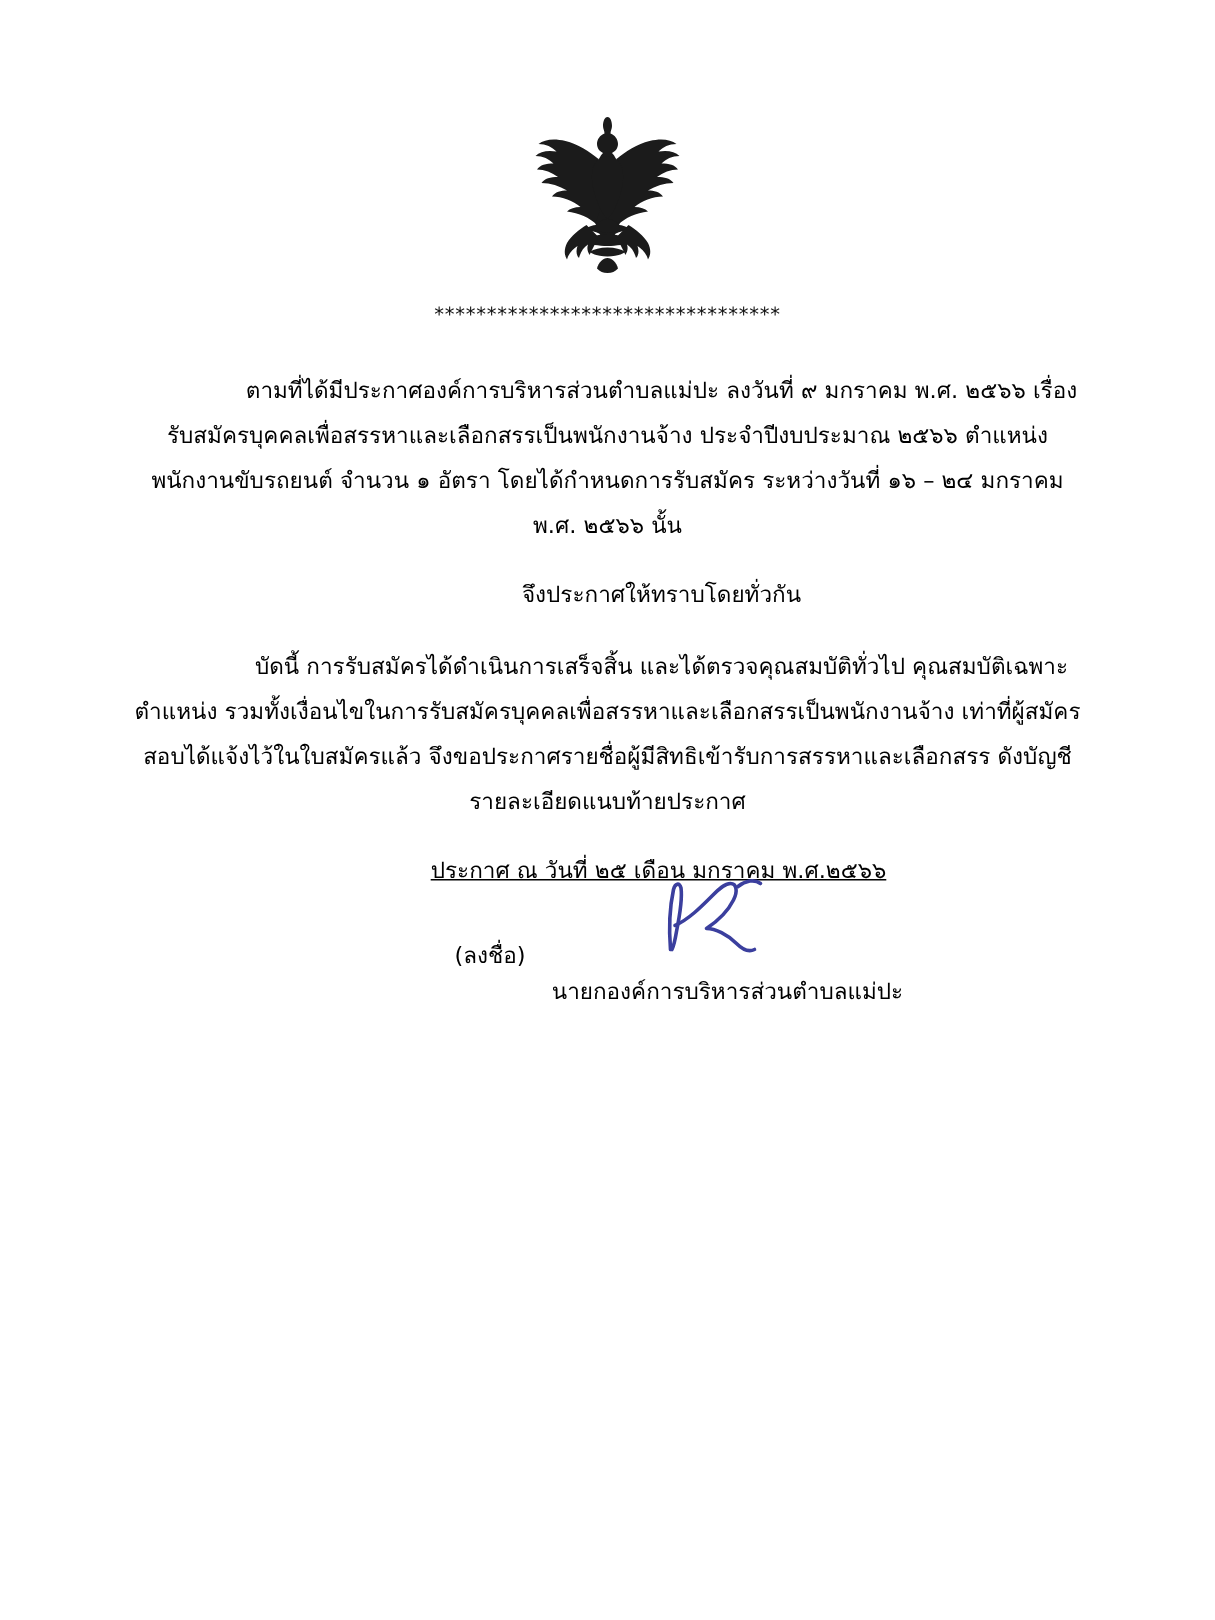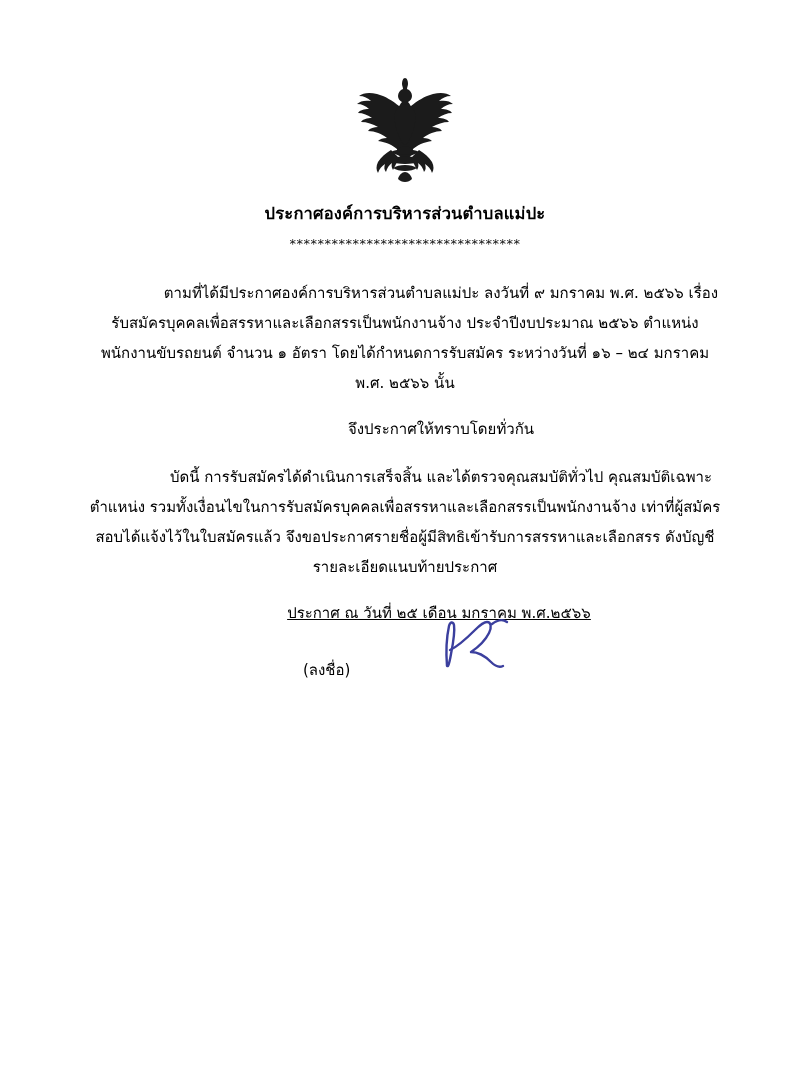--- a/index.html
+++ b/index.html
@@ -146,21 +146,20 @@
         <path d="M52 78 c-5 3 -10 7 -13 12 c-2 4 -2 8 0 11 c1 -4 4 -7 7 -9 c-1 3 -1 6 1 8 c1 -4 3 -7 6 -9 c-1 3 0 5 1 7 c2 -4 4 -8 6 -12 z"></path>
 
         <path d="M80 78 c5 3 10 7 13 12 c2 4 2 8 0 11 c-1 -4 -4 -7 -7 -9 c1 3 1 6 -1 8 c-1 -4 -3 -7 -6 -9 c1 3 0 5 -1 7 c-2 -4 -4 -8 -6 -12 z"></path>
 
         <path d="M66 100 c3 0 6 3 7 7 c-2 2 -4 3 -7 3 c-3 0 -5 -1 -7 -3 c1 -4 4 -7 7 -7 z"></path>
       </g>
     </svg>
   </div>
 
   <div class="heading-block">
-    <div class="heading-line-1">ประกาศองค์การบริหารส่วนตำบลแม่ปะ</div>
     <div class="stars">*********************************</div>
   </div>
 
   <div class="body-block">
     <p class="para"><span class="indent"></span><span>ตามที่ได้มีประกาศองค์การบริหารส่วนตำบลแม่ปะ ลงวันที่ ๙ มกราคม พ.ศ. ๒๕๖๖ เรื่อง รับสมัครบุคคลเพื่อสรรหาและเลือกสรรเป็นพนักงานจ้าง  ประจำปีงบประมาณ ๒๕๖๖  ตำแหน่ง  พนักงานขับรถยนต์ จำนวน ๑ อัตรา  โดยได้กำหนดการรับสมัคร ระหว่างวันที่ ๑๖ – ๒๔ มกราคม พ.ศ. ๒๕๖๖ นั้น</span></p>
 
     <p class="para para-tight notice-line"><span class="indent"></span><span>จึงประกาศให้ทราบโดยทั่วกัน</span></p>
 
     <p class="para"><span class="indent"></span><span>บัดนี้ การรับสมัครได้ดำเนินการเสร็จสิ้น และได้ตรวจคุณสมบัติทั่วไป คุณสมบัติเฉพาะตำแหน่ง รวมทั้งเงื่อนไขในการรับสมัครบุคคลเพื่อสรรหาและเลือกสรรเป็นพนักงานจ้าง เท่าที่ผู้สมัครสอบได้แจ้งไว้ในใบสมัครแล้ว จึงขอประกาศรายชื่อผู้มีสิทธิเข้ารับการสรรหาและเลือกสรร ดังบัญชีรายละเอียดแนบท้ายประกาศ</span></p>
 
@@ -169,15 +168,16 @@
 
   <div class="sign-block">
     <svg class="sig-mark" viewBox="0 0 78 56" aria-hidden="true">
       <g fill="none" stroke="#3b3f9e" stroke-width="2.4" stroke-linecap="round" stroke-linejoin="round">
         <path d="M10 50 C9 38 9 24 12 10 C13 6 16 5 17 9 C18 16 16 28 14 38 C13 44 12 48 11 50"></path>
         <path d="M13 34 C22 30 30 22 38 14 C42 10 46 6 50 6 C54 6 55 11 52 17 C48 25 40 32 34 36 C40 36 48 40 54 46 C58 50 62 52 66 50"></path>
         <path d="M55 8 C60 4 66 3 70 6"></path>
       </g>
     </svg>
     <span class="sign-label">(ลงชื่อ)</span>
+    <div class="sign-title">นายกองค์การบริหารส่วนตำบลแม่ปะ</div>
   </div>
 
 </div>
 
 </body></html>

